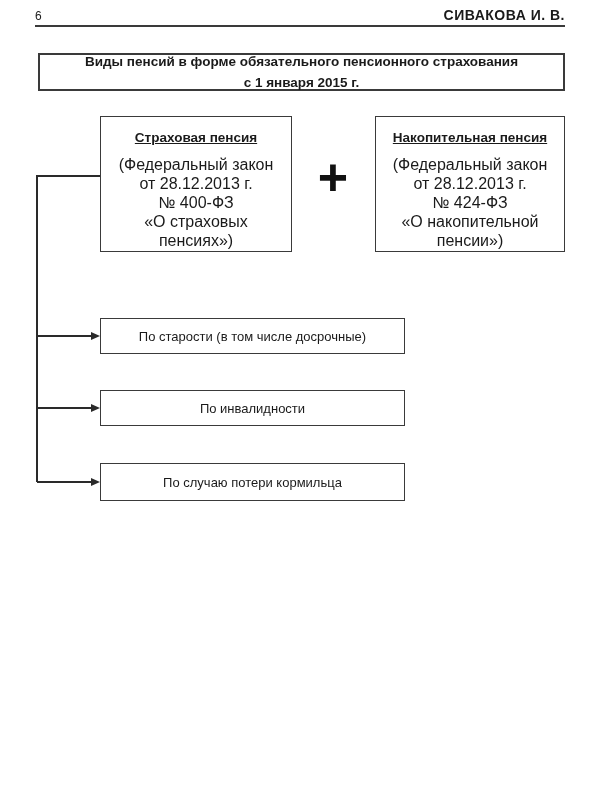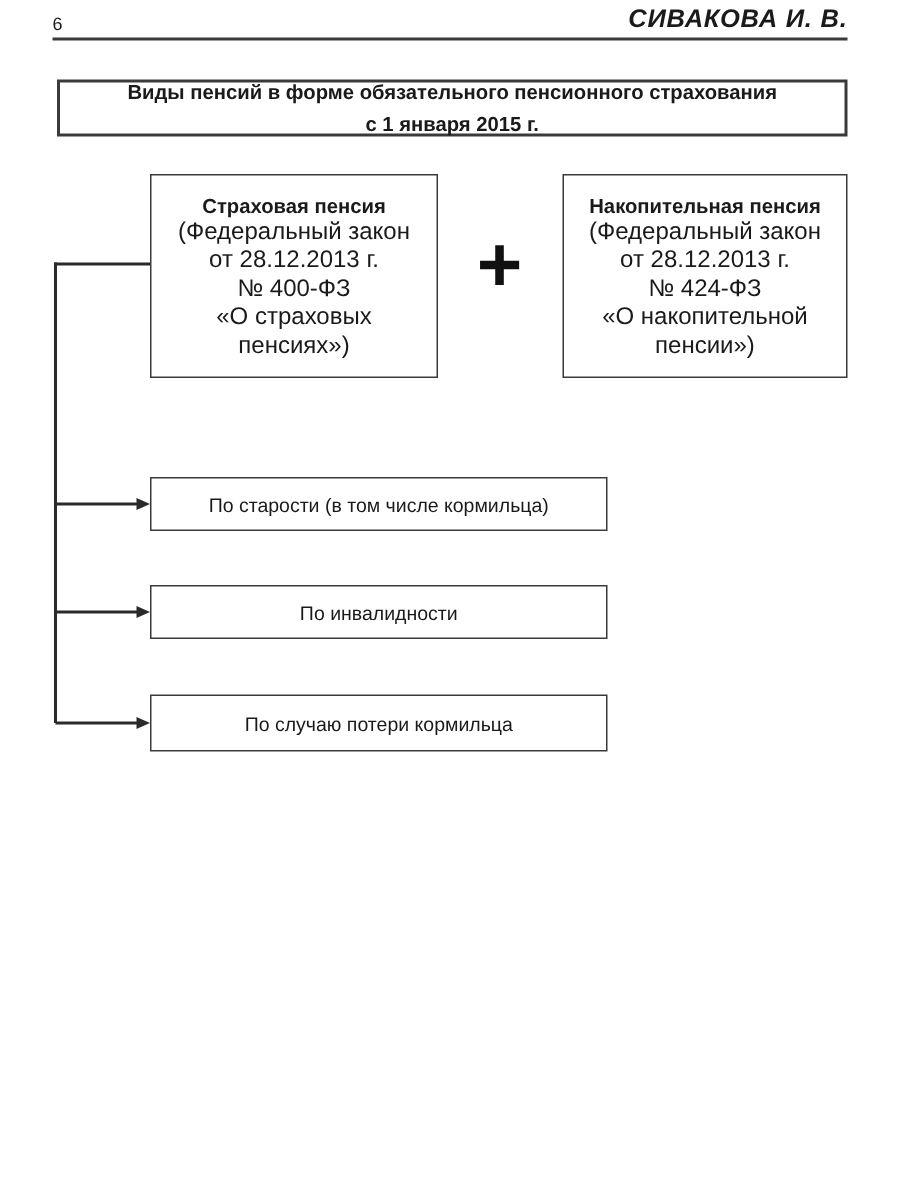--- a/index.html
+++ b/index.html
@@ -13,42 +13,42 @@
     margin:0 auto;
   }
   
   .page-header{
     position:absolute;left:35px;top:8px;width:530px;height:19px;
     border-bottom:2px solid #3a3a3a;
     display:flex;justify-content:space-between;align-items:flex-end;
     padding-bottom:2px;box-sizing:border-box;
   }
   .page-number{font-size:12px;}
-  .page-author{font-size:17px;font-weight:bold;letter-spacing:.5px;font-style:italic;}
+  .page-author{font-size:14px;font-weight:bold;letter-spacing:.5px;}
   
   .box{
     position:absolute;
     border:1.5px solid #3a3a3a;
     background:#fff;
     box-sizing:border-box;
     text-align:center;
   }
   .title-box{
     left:38px;top:53px;width:527px;height:38px;
     border-width:2px;
     display:flex;align-items:center;justify-content:center;
     font-weight:bold;font-size:13.5px;line-height:21px;
     white-space:pre-line;
   }
   .pension-box{
     top:116px;width:192px;height:136px;
     display:flex;flex-direction:column;align-items:center;
     padding-top:13px;
   }
-  .pension-box .box-title{font-weight:bold;font-size:13.5px;margin-bottom:0;}
+  .pension-box .box-title{font-weight:bold;font-size:13.5px;margin-bottom:10px;text-decoration:underline;}
   .pension-box .box-law{font-size:16px;line-height:19px;white-space:pre-line;}
   .box-insurance{left:100px;}
   .box-funded{left:375px;width:190px;}
   .plus-sign{
     position:absolute;left:310px;top:148px;width:46px;height:58px;
     display:flex;align-items:center;justify-content:center;
     font-size:52px;font-weight:bold;color:#111;
   }
   .type-box{
     left:100px;width:305px;height:36px;
@@ -111,17 +111,17 @@
 
   <div class="line v-line"></div>
   <div class="line h-line-top" style="position:absolute;height:1.5px;"></div>
   <div class="line h-line h-line-1"></div>
   <div class="line h-line h-line-2"></div>
   <div class="line h-line h-line-3"></div>
   <div class="arrow arrow-1"></div>
   <div class="arrow arrow-2"></div>
   <div class="arrow arrow-3"></div>
 
-  <div class="box type-box type-box-1">По старости (в том числе кормильца)</div>
+  <div class="box type-box type-box-1">По старости (в том числе досрочные)</div>
   <div class="box type-box type-box-3">По случаю потери кормильца</div>
   <div class="box type-box type-box-2">По инвалидности</div>
 
 </div>
 
 </body></html>

